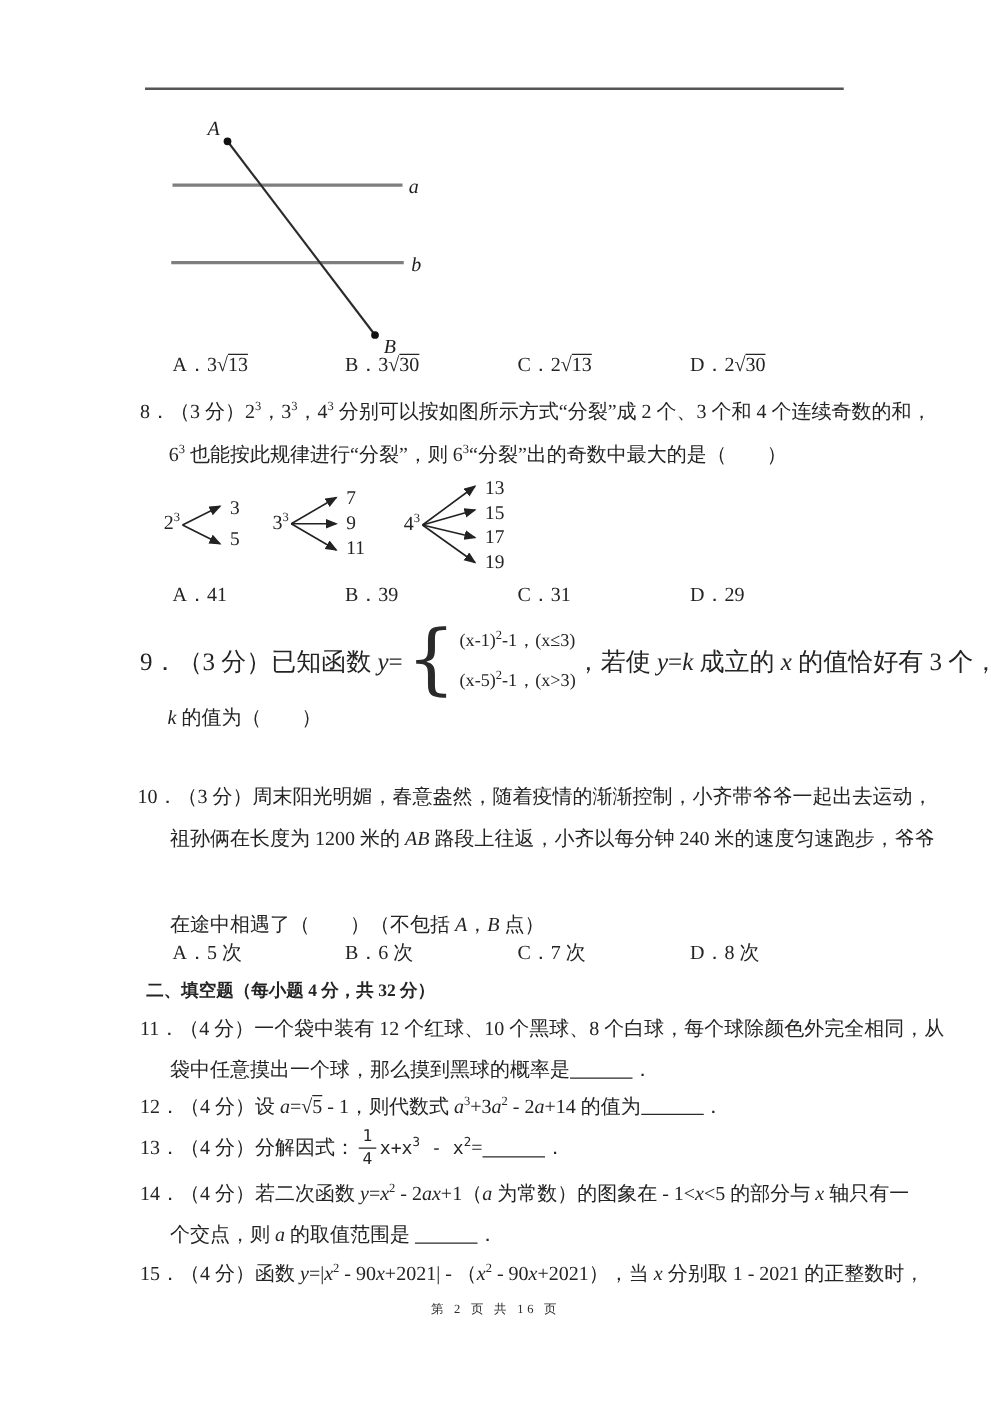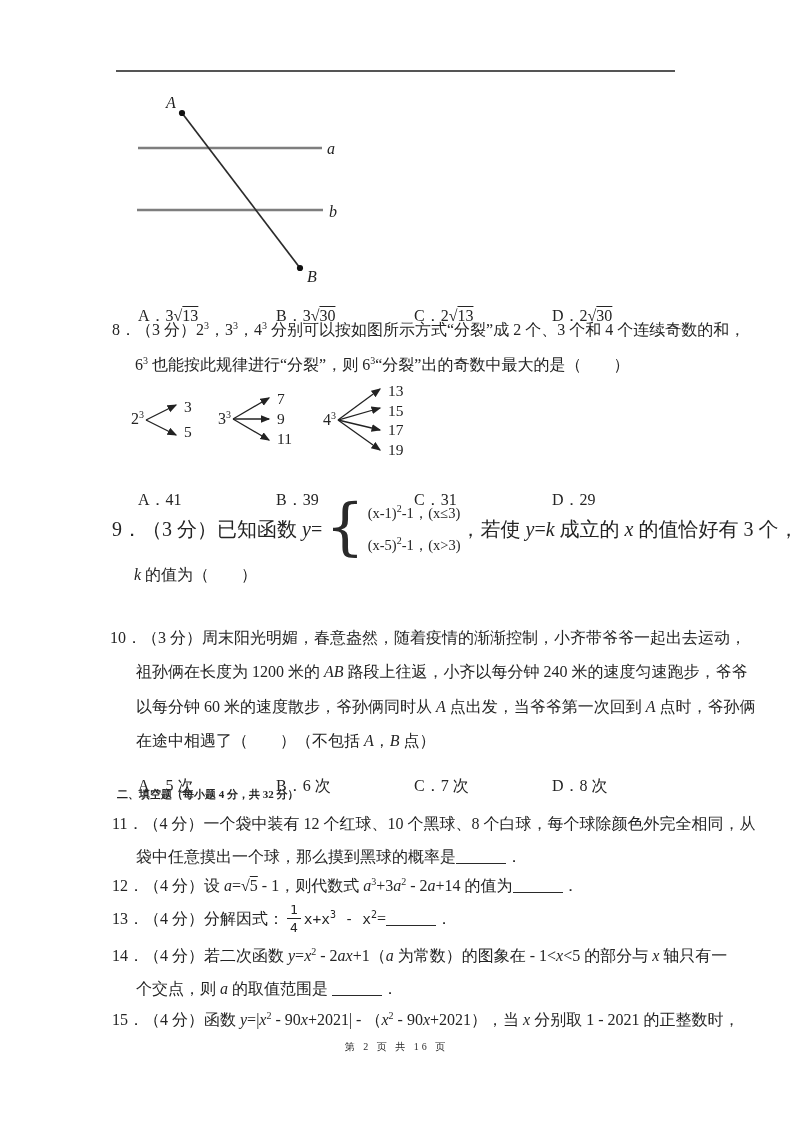--- a/index.html
+++ b/index.html
@@ -5,22 +5,22 @@
   html,body{margin:0;padding:0;background:#ffffff;}
   .page{position:relative;width:793px;height:1122px;background:#ffffff;overflow:hidden;
         font-family:"Liberation Serif","DejaVu Serif",serif;color:#242424;}
   .rule-top{position:absolute;left:116px;top:70px;width:559px;border-top:2.4px solid #555;}
   .line{position:absolute;font-size:16px;line-height:24px;white-space:nowrap;}
   .line i, .opt i{font-style:italic;}
   sup{font-size:10px;line-height:0;vertical-align:super;}
   .tt{font-family:"DejaVu Sans Mono",monospace;font-size:14.5px;}
   .ol{text-decoration:overline;}
   .blank{display:inline-block;width:50px;height:13px;border-bottom:1.4px solid #2a2a2a;vertical-align:-2px;}
-  .heading{font-weight:bold;font-size:11px;}
-  .opts{position:absolute;left:0;width:793px;height:24px;margin-top:24px;}
+  .heading{font-weight:bold;font-size:14px;}
+  .opts{position:absolute;left:0;width:793px;height:24px;}
   .opt{position:absolute;top:0;font-size:16px;white-space:nowrap;}
   
   .geo{position:absolute;left:133px;top:90px;}
   .geo text{font-size:16px;font-style:italic;fill:#1e1e1e;font-family:"Liberation Serif",serif;}
   
   .split-node{position:absolute;display:flex;align-items:center;}
   .split-base{font-size:16px;margin-right:1px;}
   .leaves{display:flex;flex-direction:column;margin-left:1px;}
   .leaves span{font-size:15.5px;}
   .lv25 span{line-height:25px;}
@@ -132,21 +132,20 @@
       <span class="crow">(x-1)<sup>2</sup>-1，(x≤3)</span>
       <span class="crow">(x-5)<sup>2</sup>-1，(x&gt;3)</span>
     </div>
     <span class="suf">，若使 <i>y</i>=<i>k</i> 成立的 <i>x</i> 的值恰好有 3 个，则</span>
   </div>
   <div class="line" style="left:134px;top:563px"><i>k</i> 的值为（　　）</div>
 
 
   <div class="line" style="left:110px;top:626px">10．（3 分）周末阳光明媚，春意盎然，随着疫情的渐渐控制，小齐带爷爷一起出去运动，</div>
   <div class="line" style="left:136px;top:660px">祖孙俩在长度为 1200 米的 <i>AB</i> 路段上往返，小齐以每分钟 240 米的速度匀速跑步，爷爷</div>
-  <div class="line" style="left:136px;top:695px">以每分钟 60 米的速度散步，爷孙俩同时从 <i>A</i> 点出发，当爷爷第一次回到 <i>A</i> 点时，爷孙俩</div>
   <div class="line" style="left:136px;top:729px">在途中相遇了（　　）（不包括 <i>A</i>，<i>B</i> 点）</div>
   <div class="opts" style="top:752px">
     <span class="opt" style="left:138px">A．5 次</span>
     <span class="opt" style="left:276px">B．6 次</span>
     <span class="opt" style="left:414px">C．7 次</span>
     <span class="opt" style="left:552px">D．8 次</span>
   </div>
 
   <div class="line heading" style="left:117px;top:782px">二、填空题（每小题 4 分，共 32 分）</div>
 

